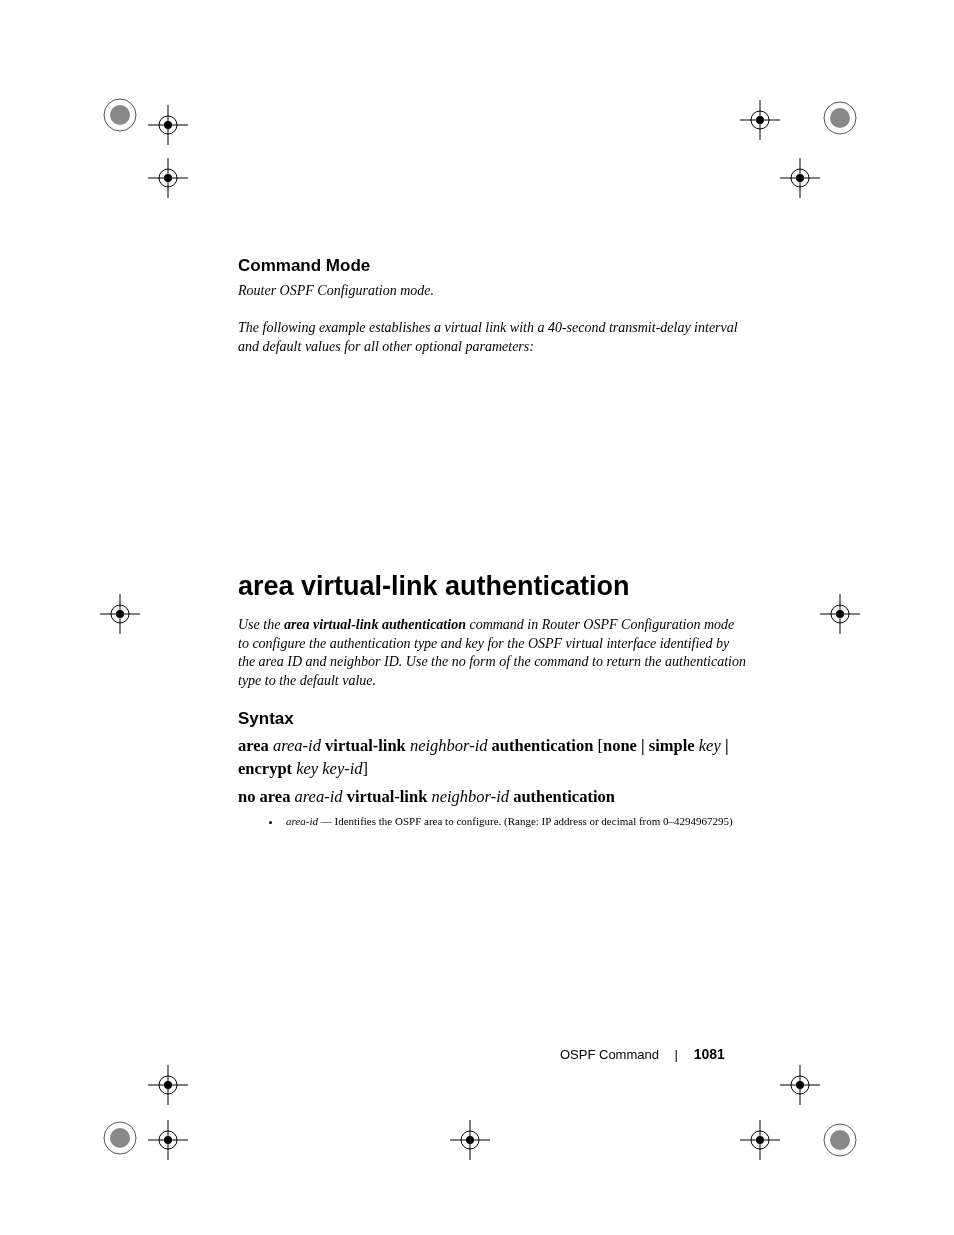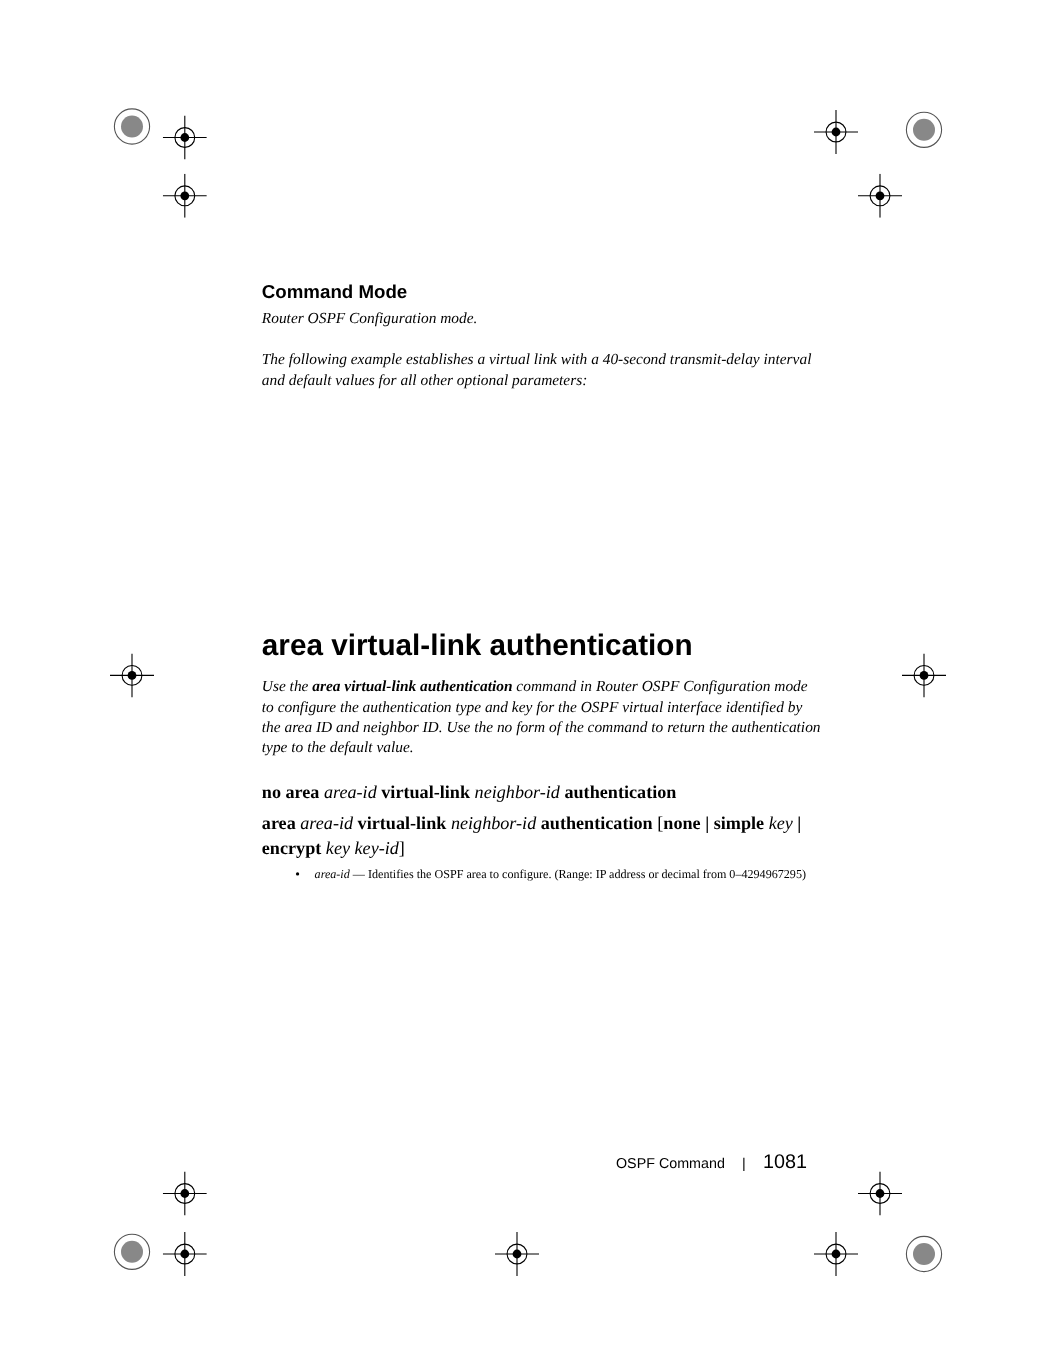--- a/index.html
+++ b/index.html
@@ -55,21 +55,21 @@
   }
   .footer {
     position: absolute;
     top: 1046px;
     left: 560px;
     width: 190px;
     font-size: 13px;
     font-family: Arial, Helvetica, sans-serif;
   }
   .footer .sep { margin: 0 12px; color: #000; }
-  .footer .pagenum { font-weight: normal; font-size: 18px; }
+  .footer .pagenum { font-weight: bold; font-size: 14px; }
 
   
   .reg {
     position: absolute;
     width: 64px;
     height: 64px;
   }
   .reg svg { display: block; }
   .reg.tl1 { left: 100px; top: 95px; }
   .reg.tl2 { left: 148px; top: 105px; }
@@ -104,27 +104,28 @@
   <div class="spacer-lg"></div>
 
 
   <div class="spacer-md"></div>
 
   <div class="big-heading">area virtual-link authentication</div>
   <p class="body-text">
     <span>Use the </span><span class="bold">area virtual-link authentication</span><span> command in Router OSPF Configuration mode to configure the authentication type and key for the OSPF virtual interface identified by the area ID and neighbor ID. Use the no form of the command to return the authentication type to the default value.</span>
   </p>
 
+  <div class="section-heading">Syntax</div>
+
+  <p class="syntax-line">
+    <span class="bold">area </span><span class="ital">area-id</span><span class="bold"> virtual-link </span><span class="ital">neighbor-id</span><span class="bold"> authentication </span><span>[</span><span class="bold">none | simple </span><span class="ital">key </span><span class="bold"> | encrypt </span><span class="ital">key key-id</span><span>]</span>
+  </p>
 
   <p class="syntax-line">
     <span class="bold">no area </span><span class="ital">area-id</span><span class="bold"> virtual-link </span><span class="ital">neighbor-id</span><span class="bold"> authentication</span>
-  </p>
-
-  <p class="syntax-line">
-    <span class="bold">area </span><span class="ital">area-id</span><span class="bold"> virtual-link </span><span class="ital">neighbor-id</span><span class="bold"> authentication </span><span>[</span><span class="bold">none | simple </span><span class="ital">key </span><span class="bold"> | encrypt </span><span class="ital">key key-id</span><span>]</span>
   </p>
 
   <ul class="bullets">
     <li>
       <span class="ital">area-id</span><span> — Identifies the OSPF area to configure. (Range: IP address or decimal from 0–4294967295)</span>
     </li>
   </ul>
 
 </div>
 

